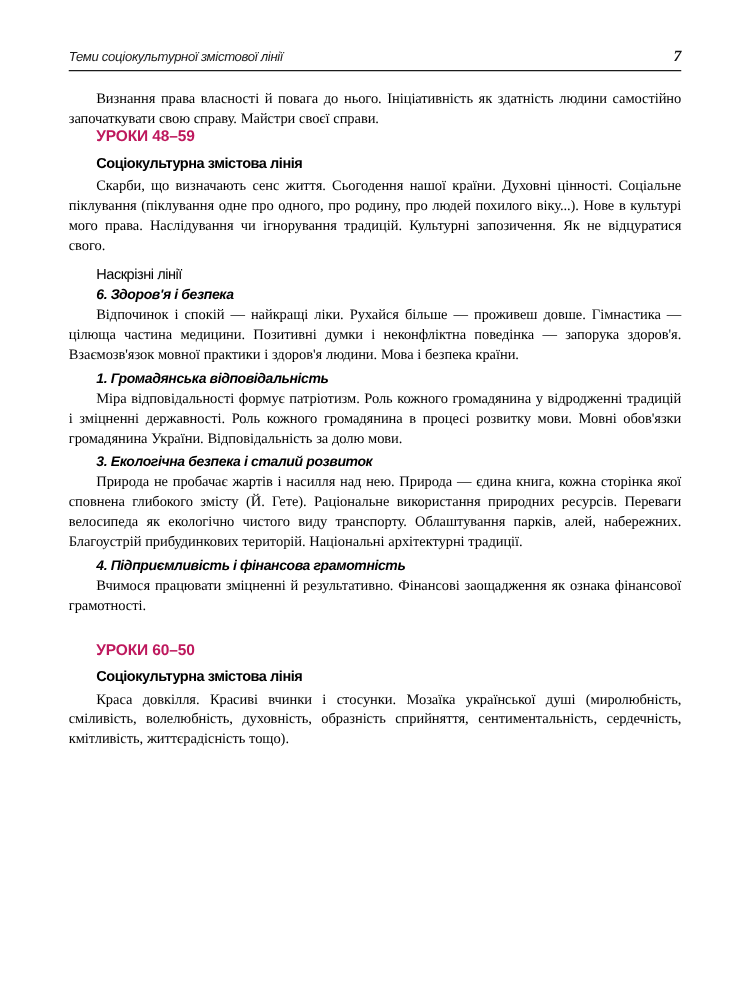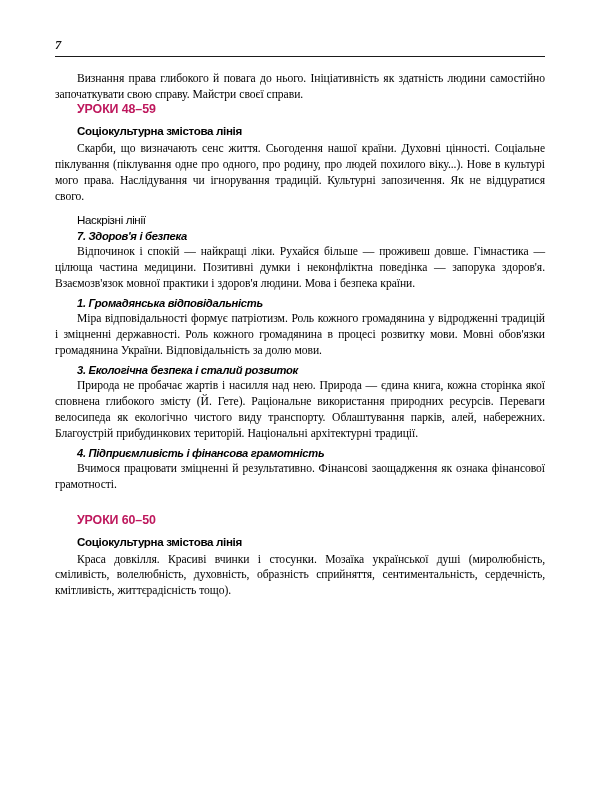--- a/index.html
+++ b/index.html
@@ -107,34 +107,35 @@
   .blockgap { height: 20px; }
 
   .cite { }
 </style>
 </head>
 <body>
 
 <div class="page">
 
   <div class="running-head">
+    <span class="running-head-title">Теми соціокультурної змістової лінії</span>
     <span class="page-number">7</span>
   </div>
 
-  <p class="body-text after-intro">Визнання права глибокого й повага до нього. Ініціативність як здатність людини самостійно започаткувати свою справу. Майстри своєї справи.</p>
+  <p class="body-text after-intro">Визнання права власності й повага до нього. Ініціативність як здатність людини самостійно започаткувати свою справу. Майстри своєї справи.</p>
 
   <h2 class="lesson-heading">УРОКИ 48–59</h2>
 
   <h3 class="section-heading">Соціокультурна змістова лінія</h3>
 
   <p class="body-text">Скарби, що визначають сенс життя. Сьогодення нашої країни. Духовні цінності. Соціальне піклування (піклування одне про одного, про родину, про людей похилого віку...). Нове в культурі мого права. Наслідування чи ігнорування традицій. Культурні запозичення. Як не відцуратися свого.</p>
 
   <h3 class="cross-heading">Наскрізні лінії</h3>
 
-  <h4 class="numbered-heading">7. Здоров'я і безпека</h4>
+  <h4 class="numbered-heading">6. Здоров'я і безпека</h4>
   <p class="body-text">Відпочинок і спокій — найкращі ліки. Рухайся більше — проживеш довше. Гімнастика — цілюща частина медицини. Позитивні думки і неконфліктна поведінка — запорука здоров'я. Взаємозв'язок мовної практики і здоров'я людини. Мова і безпека країни.</p>
 
   <h4 class="numbered-heading">1. Громадянська відповідальність</h4>
   <p class="body-text">Міра відповідальності формує патріотизм. Роль кожного громадянина у відродженні традицій і зміцненні державності. Роль кожного громадянина в процесі розвитку мови. Мовні обов'язки громадянина України. Відповідальність за долю мови.</p>
 
   <h4 class="numbered-heading">3. Екологічна безпека і сталий розвиток</h4>
   <p class="body-text"><span>Природа не пробачає жартів і насилля над нею. Природа — єдина книга, кожна сторінка якої сповнена глибокого змісту (</span><span class="cite">Й. Гете</span><span>). Раціональне використання природних ресурсів. Переваги велосипеда як екологічно чистого виду транспорту. Облаштування парків, алей, набережних. Благоустрій прибудинкових територій. Національні архітектурні традиції.</span></p>
 
   <h4 class="numbered-heading">4. Підприємливість і фінансова грамотність</h4>
   <p class="body-text">Вчимося працювати зміцненні й результативно. Фінансові заощадження як ознака фінансової грамотності.</p>

